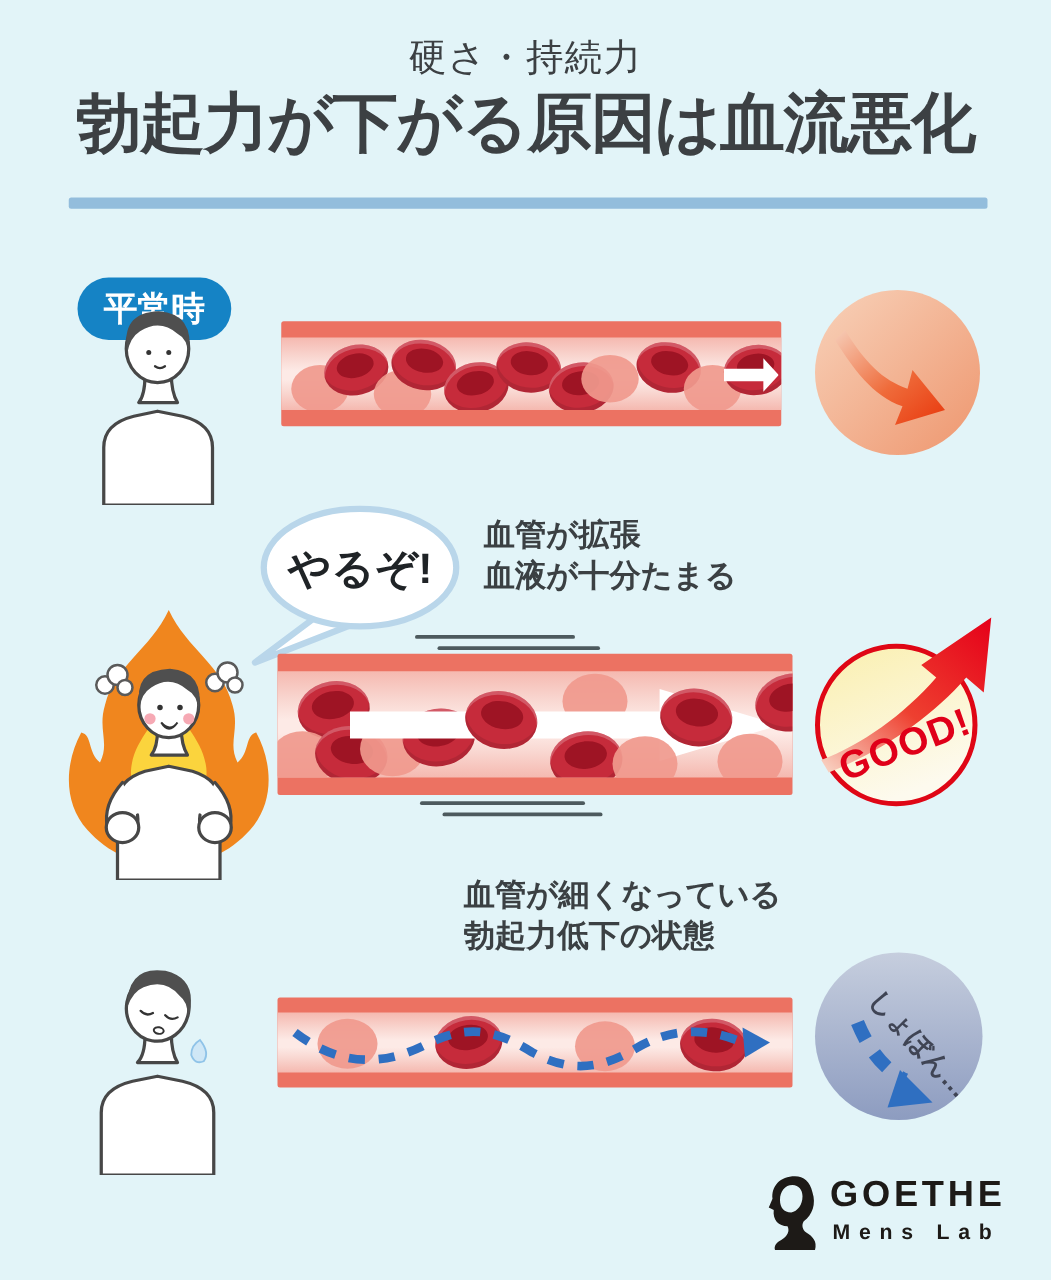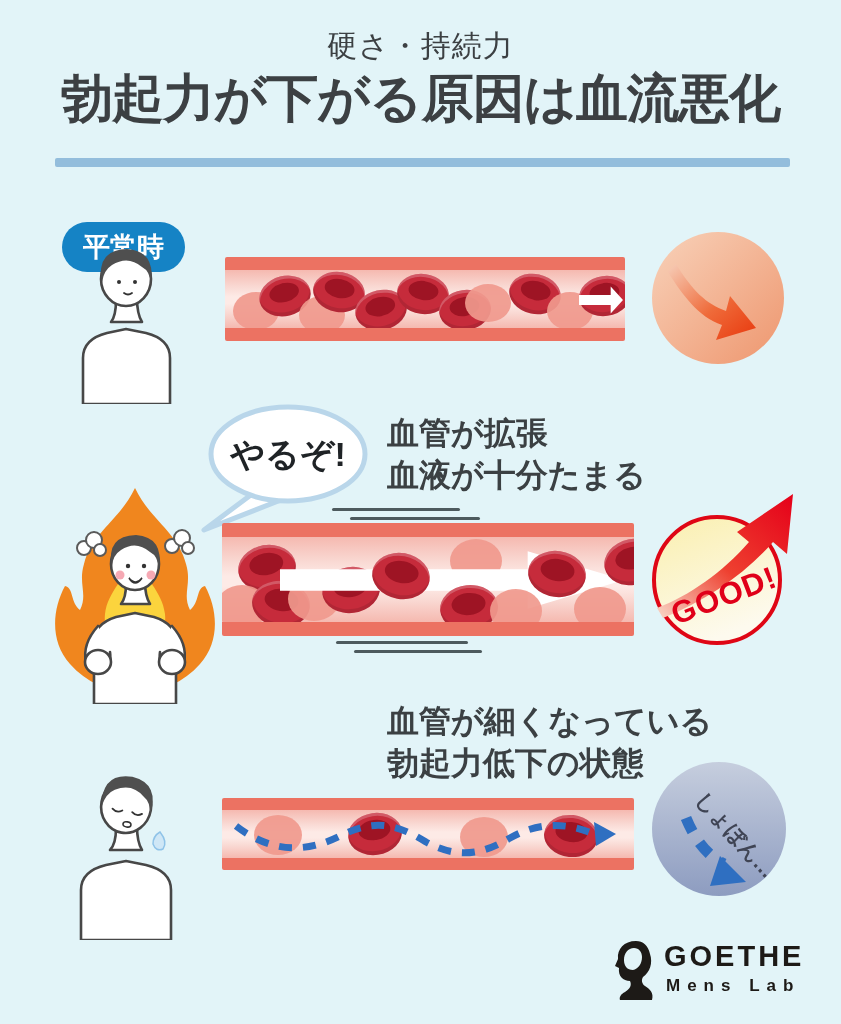--- a/index.html
+++ b/index.html
@@ -9,21 +9,21 @@
   .center{left:0;right:0;text-align:center;}
   .abs{position:absolute;}
 
   .subtitle{top:26px;font-size:30px;font-weight:normal;color:#3c4043;letter-spacing:1px;}
   .title{top:64px;font-size:52px;font-weight:900;color:#3c4043;letter-spacing:-1px;font-family:Liberation Serif, serif;}
   .divider{left:55px;top:158px;width:735px;height:9px;background:#93bddc;border-radius:2px;}
 
   .pill{background:#1583c5;color:#fff;font-weight:bold;font-size:27px;
         padding:7px 21px;border-radius:28px;white-space:nowrap;}
 
-  .caption{font-size:32px;font-weight:bold;color:#3b4043;line-height:1.32;white-space:nowrap;}
+  .caption{font-size:25px;font-weight:bold;color:#3b4043;line-height:1.32;white-space:nowrap;}
 
   
   .vessel{background:#ec7262;border-radius:2px;}
   .lumen{position:absolute;left:0;right:0;overflow:hidden;
          background:linear-gradient(180deg,#f5b9b0 0%,#f9d8d2 28%,#fdeae6 46%,#fdeae6 58%,#f9d8d2 75%,#f5b9b0 100%);}
   .rbc{position:absolute;border-radius:50%;background:#c62b3b;
        box-shadow:inset 0 3px 0 rgba(255,255,255,.22), inset 0 -4px 0 rgba(0,0,0,.10);}
   .rbc::after{content:"";position:absolute;left:21%;top:17%;width:58%;height:48%;
        border-radius:50%;background:#9e1424;}
   .pcell{position:absolute;border-radius:50%;background:#f0998d;opacity:.92;}
@@ -185,21 +185,21 @@
             <stop offset="1" stop-color="#e50019"></stop>
         </linearGradient>
       </defs>
       <circle cx="72" cy="98" r="63" fill="url(#g-yellow)" stroke="#df0615" stroke-width="4"></circle>
       <path d="M12 126 C 44 114 78 90 104 60 L 92 50 L 148 12 L 142 72 L 128 60 C 100 92 62 118 18 136 Z" fill="url(#g-goodarrow)"></path>
     </svg>
     <div class="badge-text-good">GOOD!</div>
   </div>
 
 
-  <div class="abs caption" style="left:387px;top:700px;">
+  <div class="abs caption" style="left:371px;top:700px;">
     <div>血管が細くなっている</div>
     <div>勃起力低下の状態</div>
   </div>
 
   <svg class="abs" style="left:64px;top:762px;" width="128" height="178" viewBox="0 0 128 178">
     <g fill="#ffffff" stroke="#474747" stroke-width="2.6" stroke-linejoin="round" stroke-linecap="round">
       <path d="M52 66 Q52 82 46 88 L78 88 Q73 80 73 64 Z"></path>
       <g transform="rotate(10 62 45)">
         <ellipse cx="62" cy="44" rx="25" ry="27"></ellipse>
       </g>

